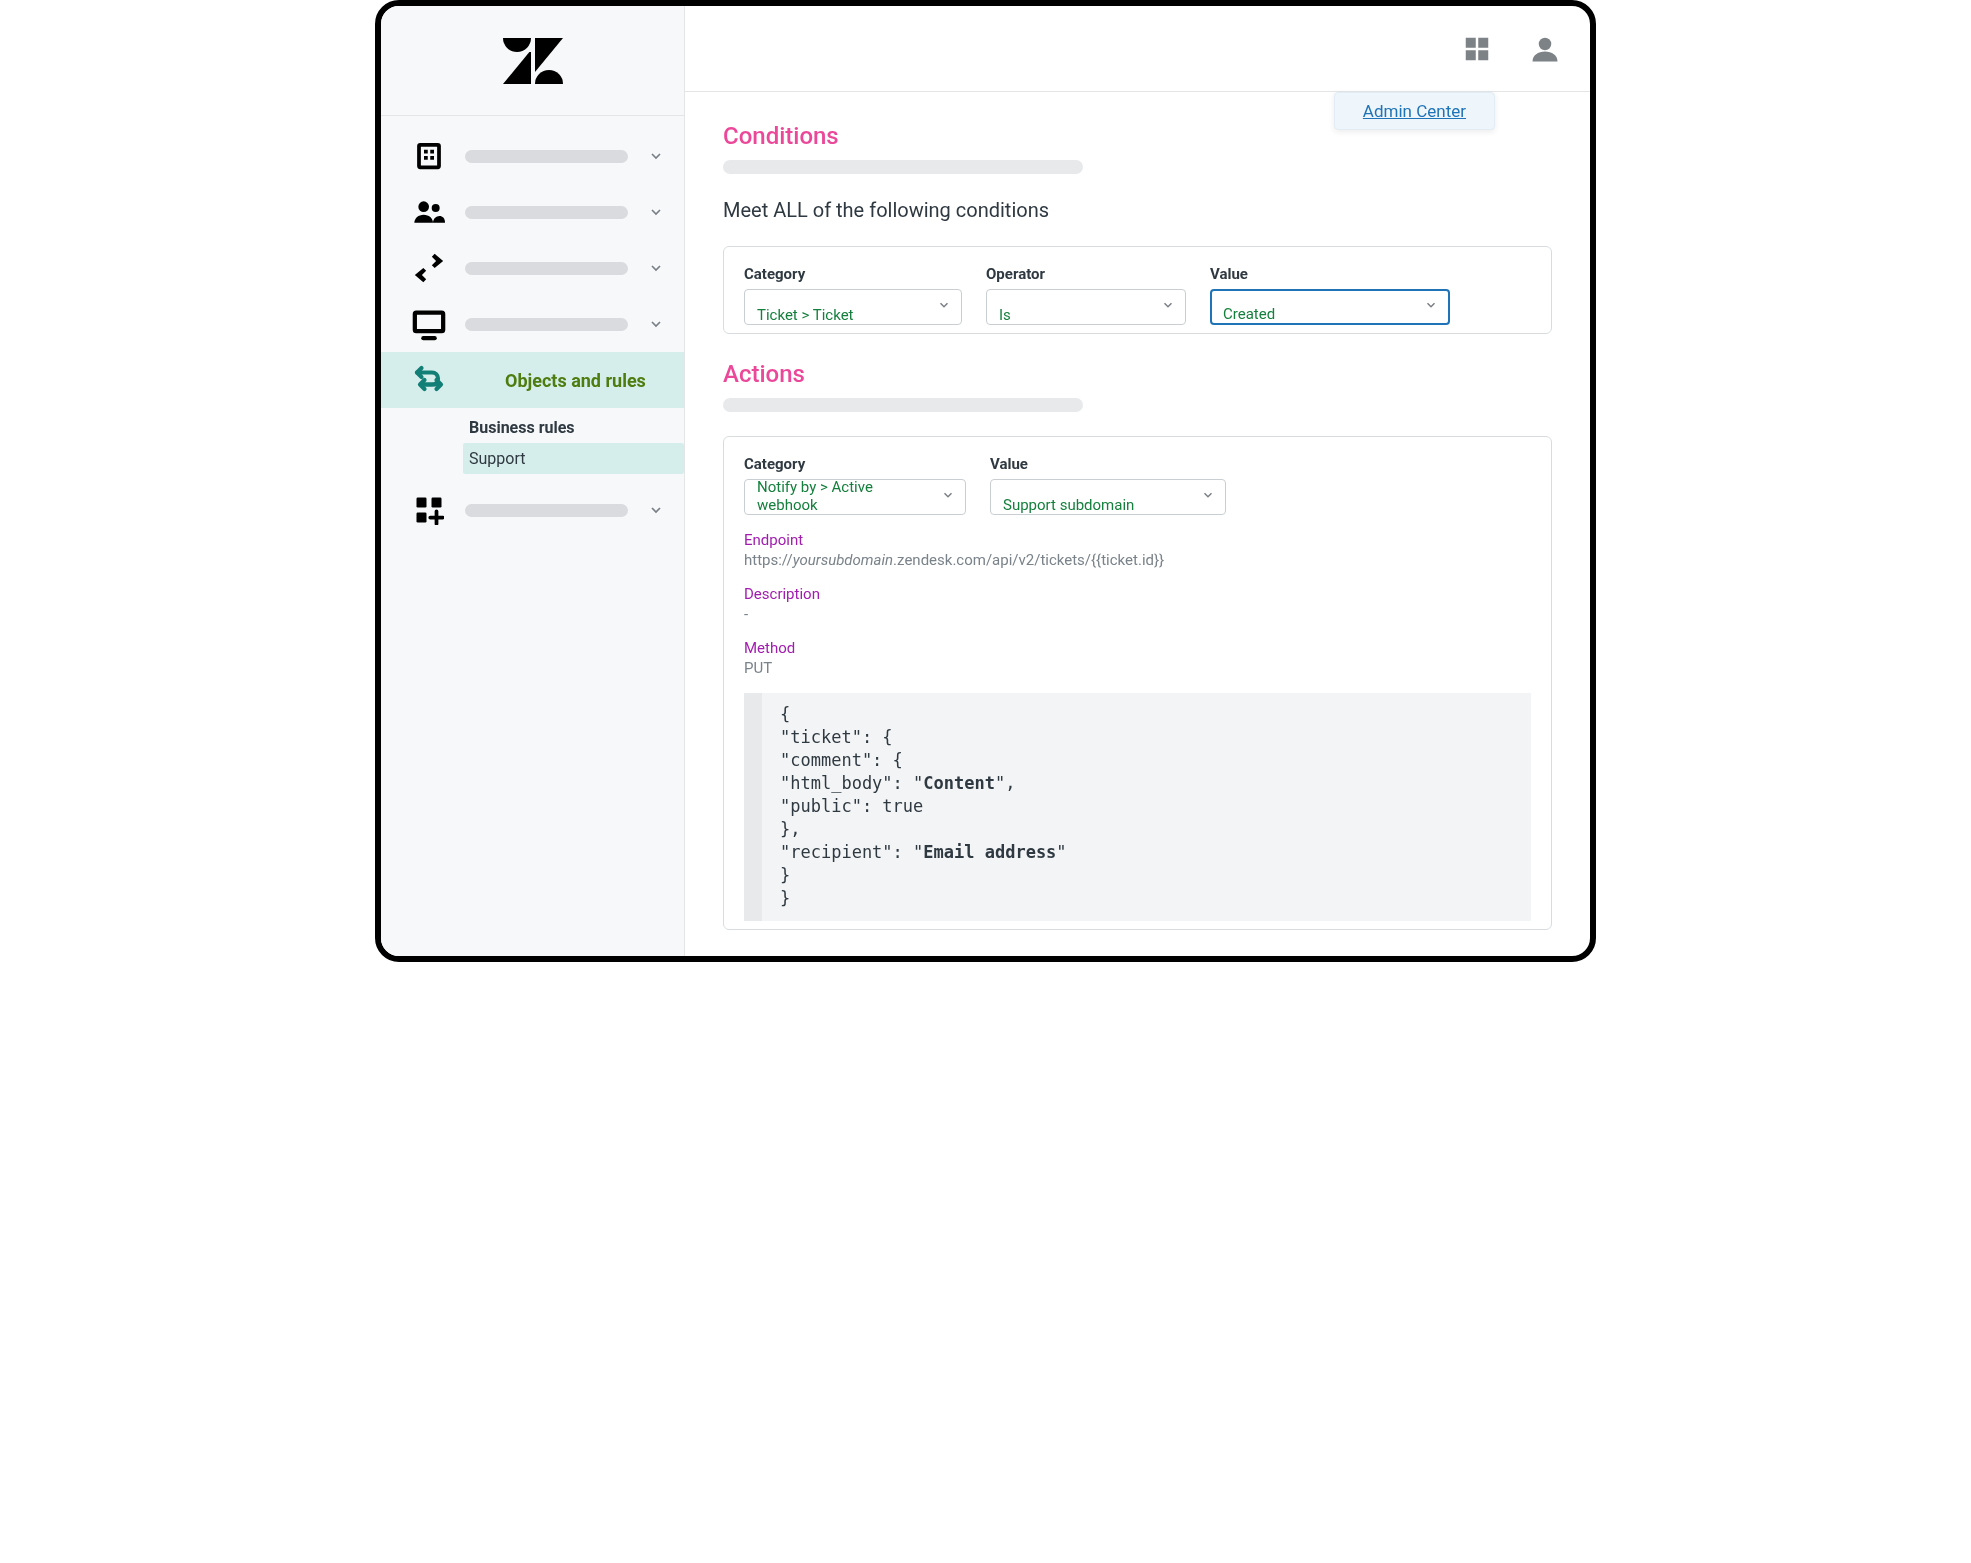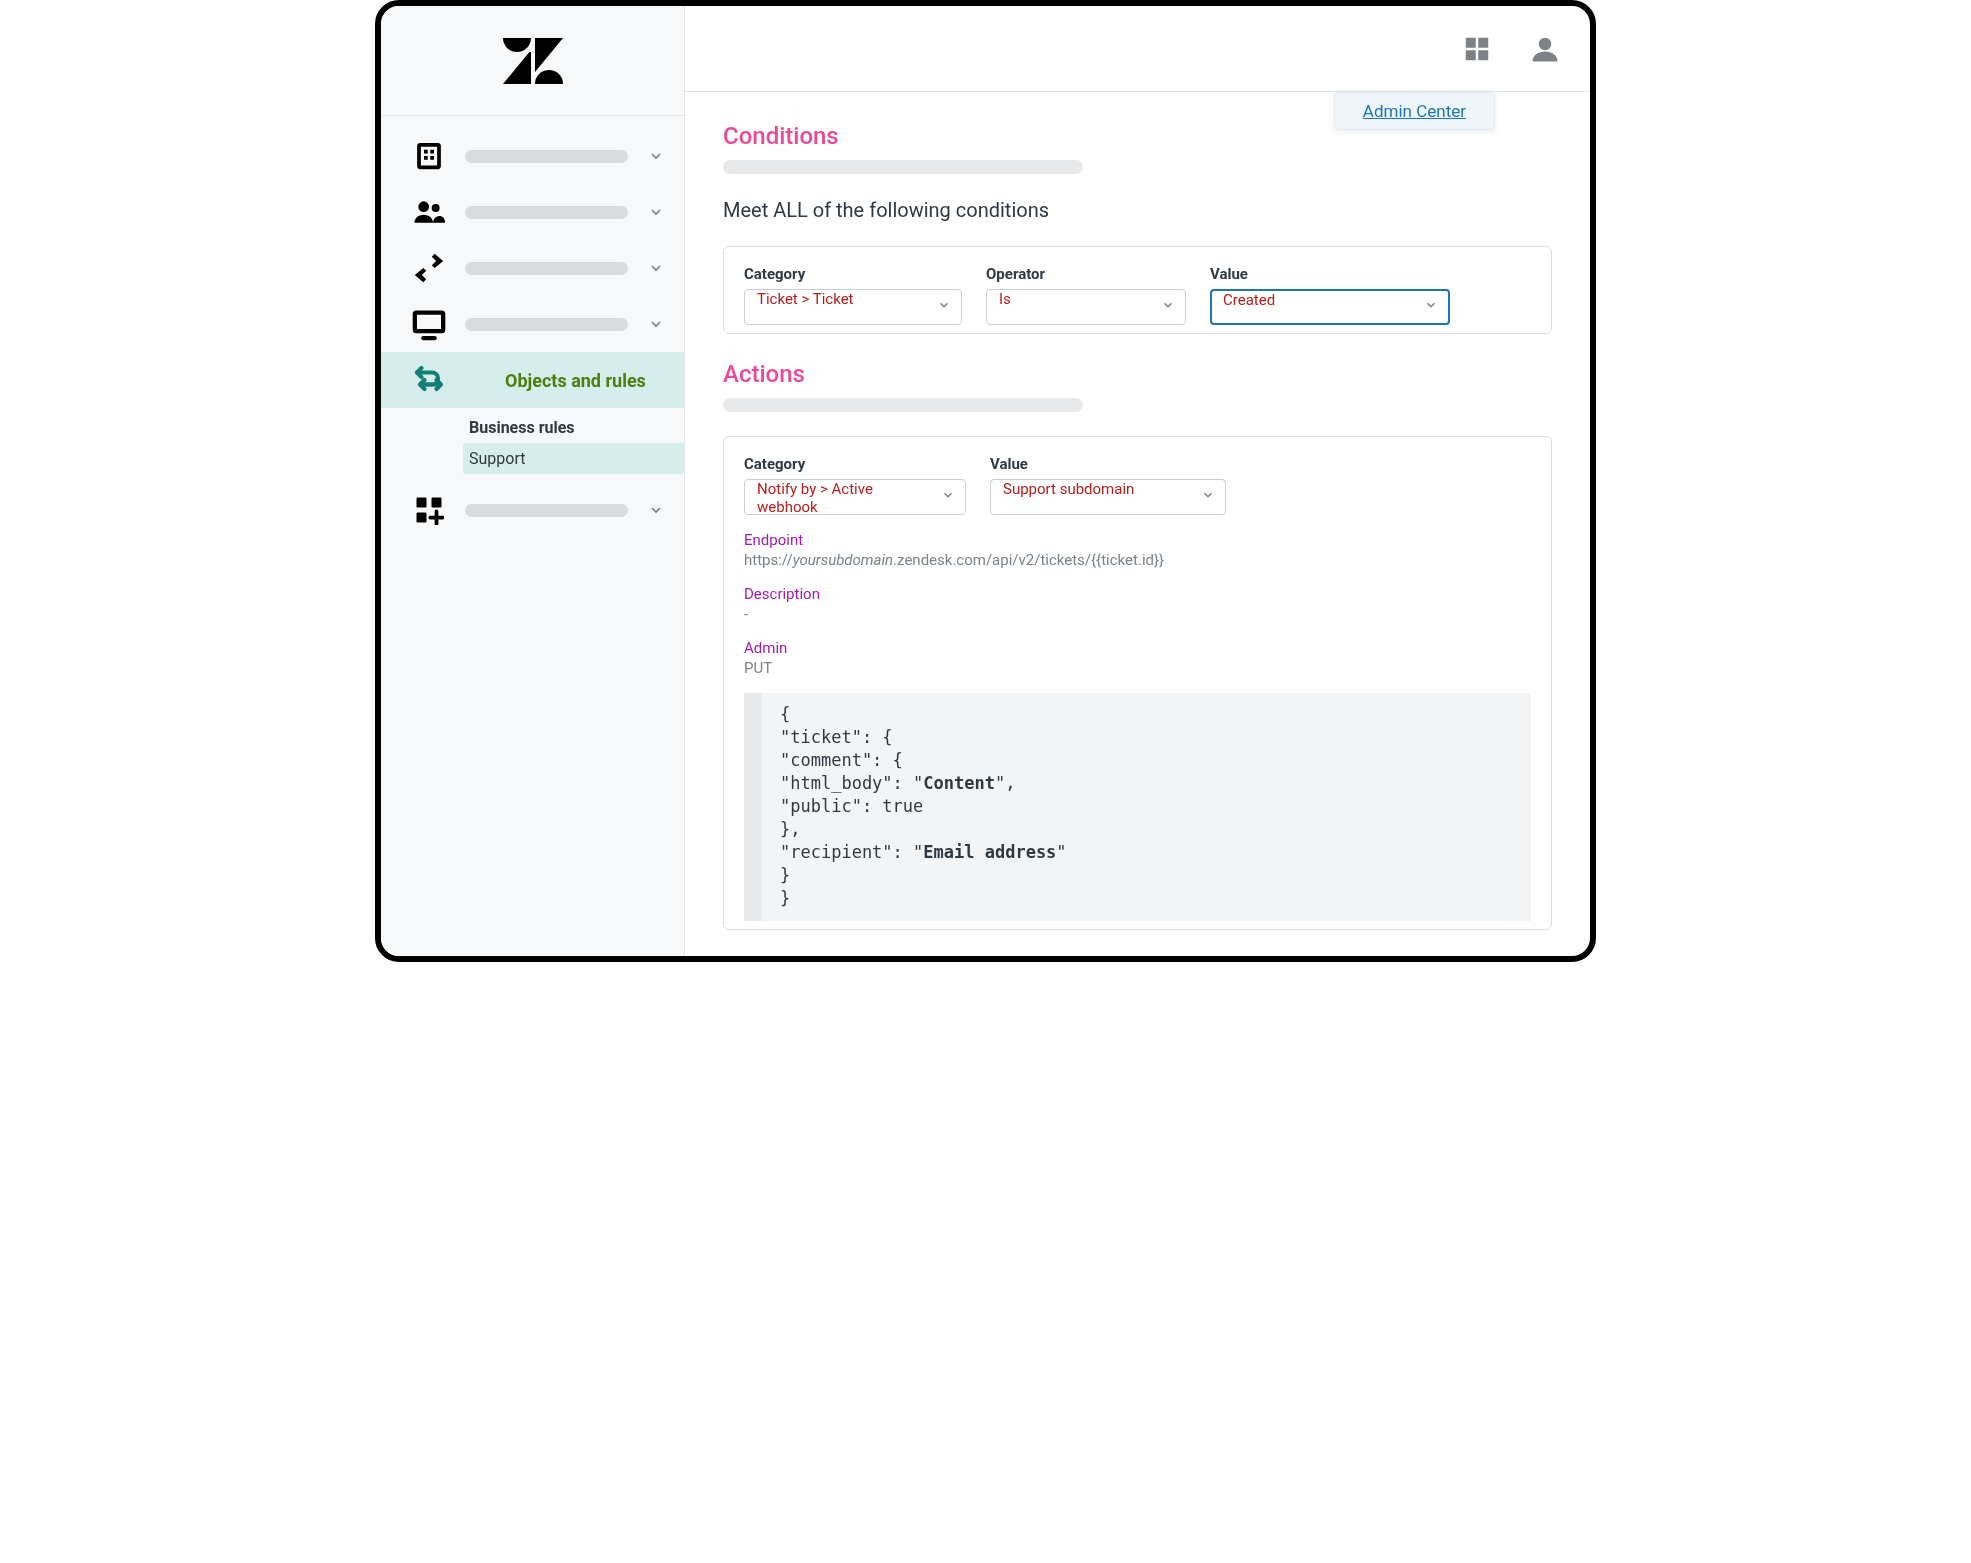--- a/index.html
+++ b/index.html
@@ -166,24 +166,24 @@
     font-size: 15px;
     font-weight: 700;
     color: #2f3941;
   }
   .select {
     height: 36px;
     border: 1px solid #c9ced2;
     border-radius: 4px;
     background: #fff;
     display: flex;
-    align-items: flex-start;
+    align-items: flex-end;
     padding: 0 32px 0 12px;
     font-size: 15px;
-    color: #b91c1c;
+    color: #15803d;
     position: relative;
     cursor: pointer;
   }
   .select.focused {
     border: 2px solid #1f73b7;
     padding: 0 31px 0 11px;
   }
   .select .chev {
     position: absolute;
     right: 10px; top: 50%; transform: translateY(-50%);
@@ -421,21 +421,21 @@
             </div>
           </div>
         </div>
 
         <div class="muted-label">Endpoint</div>
         <div class="muted-value endpoint-val"><span>https://</span><span class="ital">yoursubdomain</span><span>.zendesk.com/api/v2/tickets/{{ticket.id}}</span></div>
 
         <div class="muted-label">Description</div>
         <div class="muted-value">-</div>
 
-        <div class="muted-label">Admin</div>
+        <div class="muted-label">Method</div>
         <div class="muted-value">PUT</div>
 
         <div class="codeblock"><span>{</span>
 <span>"ticket": {</span>
 <span>"comment": {</span>
 <span>"html_body": "</span><span class="b">Content</span><span>",</span>
 <span>"public": true</span>
 <span>},</span>
 <span>"recipient": "</span><span class="b">Email address</span><span>"</span>
 <span>}</span>

